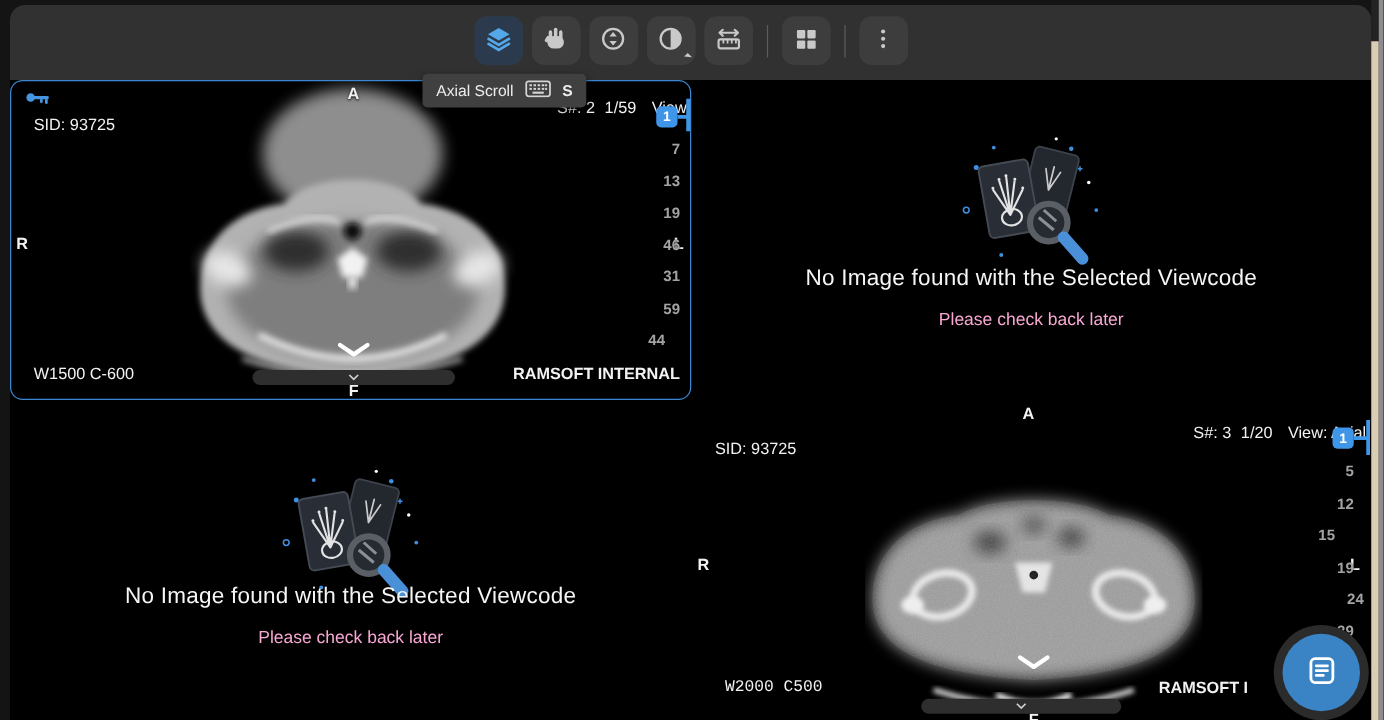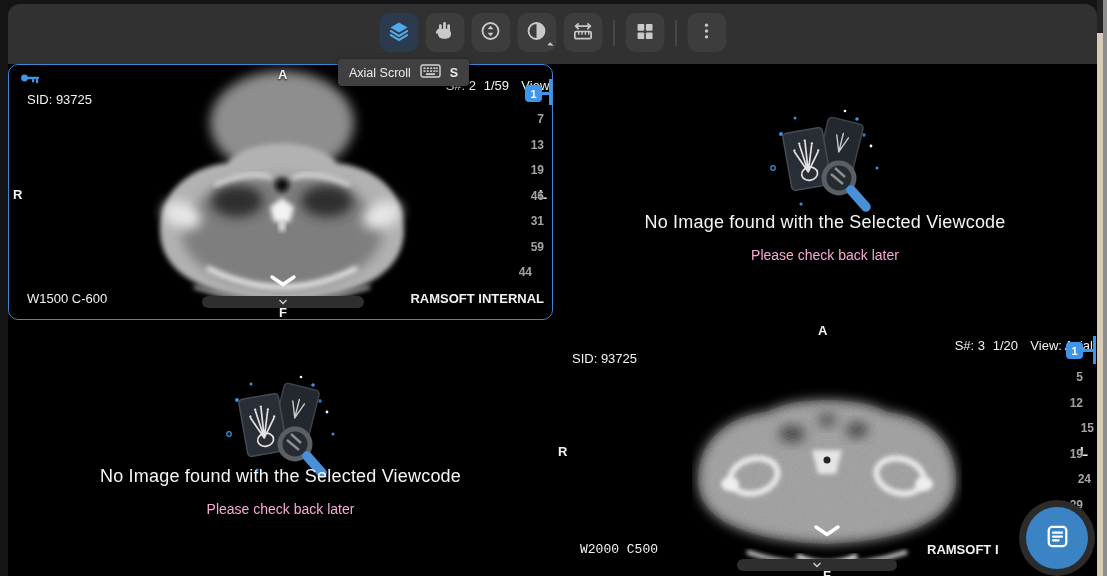--- a/index.html
+++ b/index.html
@@ -379,21 +379,21 @@
     <span class="ov" style="right:112px;top:18px;margin-left:40px;">S#: 3</span>
     <span class="ov" style="right:79px;top:18px;">1/20</span>
     <span class="ov" style="right:4px;top:18px;">View: Axial</span>
 
     <div class="badge" style="left:513px;top:22px;">1</div>
     <div class="connector" style="left:530px;top:29px;width:13px;"></div>
     <div class="thumbbar" style="right:1px;top:16px;height:28px;"></div>
 
     <span class="scaleNum" style="right:14px;top:50px;">5</span>
     <span class="scaleNum" style="right:14px;top:76px;">12</span>
-    <span class="scaleNum" style="right:3px;top:101px;">15</span>
+    <span class="scaleNum" style="right:29px;top:101px;">15</span>
     <span class="scaleNum" style="right:14px;top:127px;">19</span>
     <span class="scaleNum" style="right:6px;top:152px;">24</span>
     <span class="scaleNum" style="right:14px;top:178px;">29</span>
 
     <span class="ov" style="left:27px;top:222px;font-family:Liberation Mono, monospace;">W2000 C500</span>
     <span class="ov" style="left:374px;top:222px;font-weight:700;">RAMSOFT I</span>
 
     <span class="chev" style="left:260px;top:203px;">
       <svg width="28" height="13" viewBox="0 0 28 13" fill="none">
         <path d="M3 3 L14 10.5 L25 3" stroke="#fff" stroke-width="3.4" stroke-linecap="round" stroke-linejoin="round"></path>

